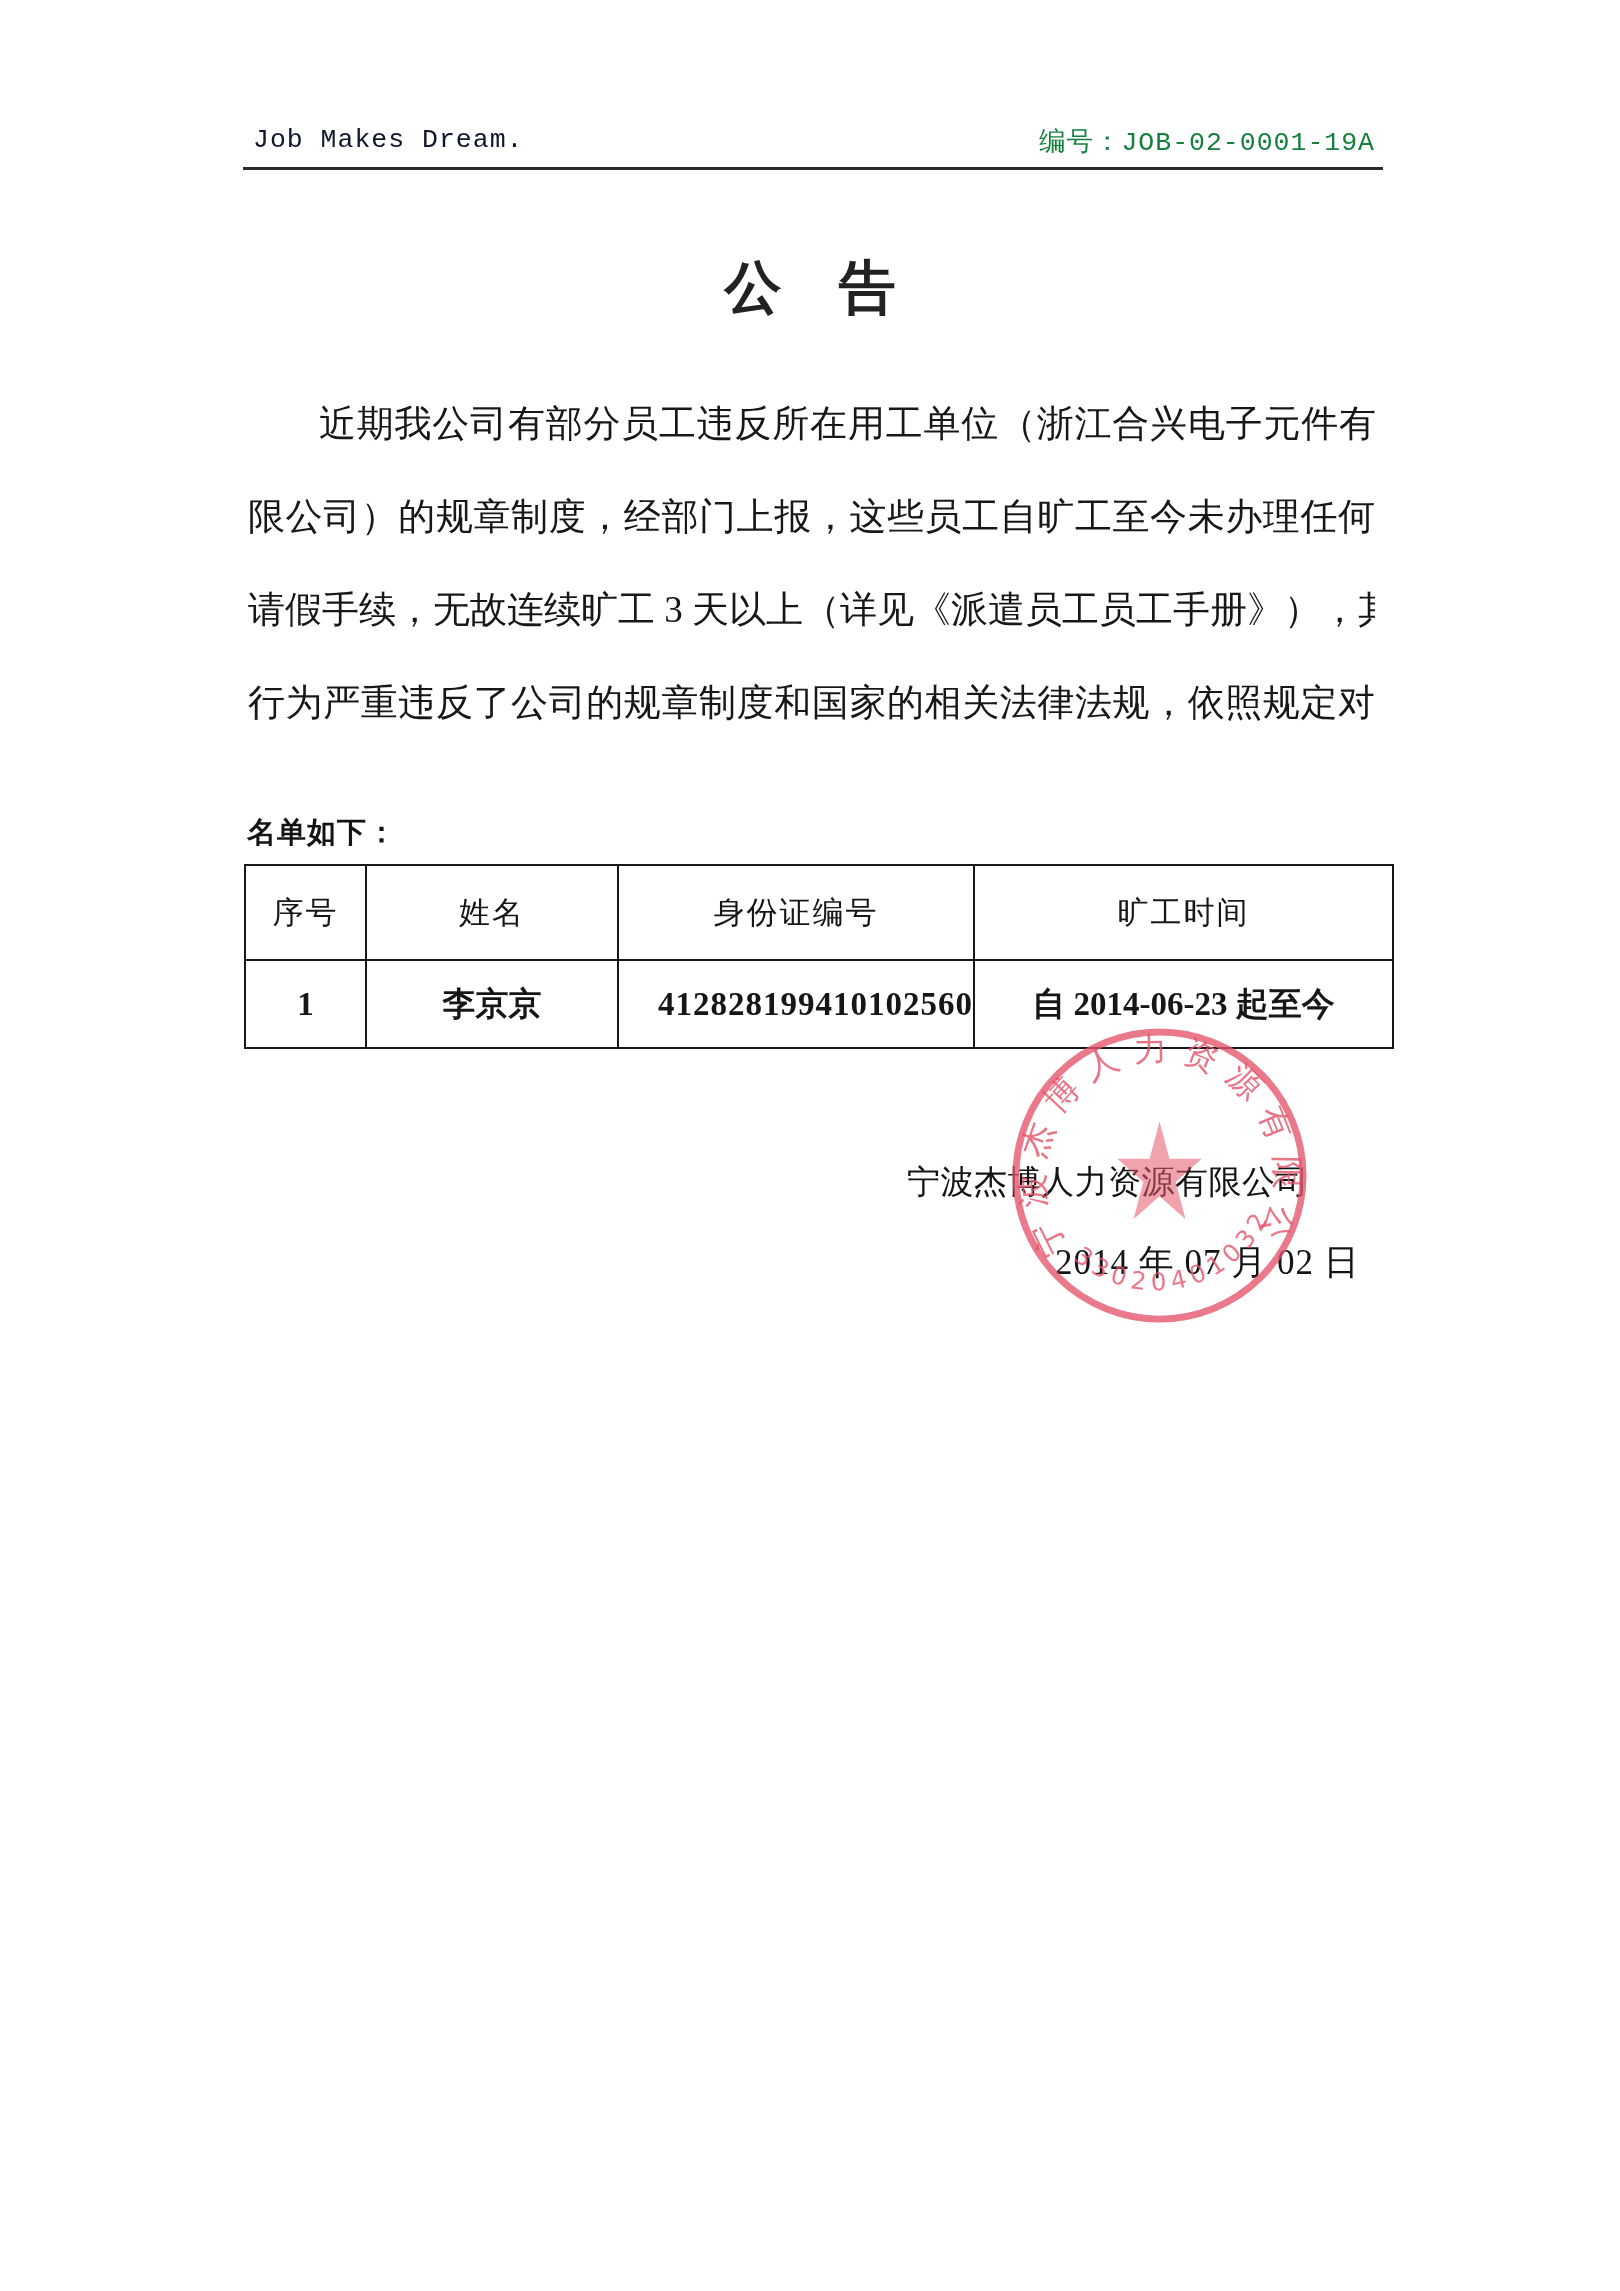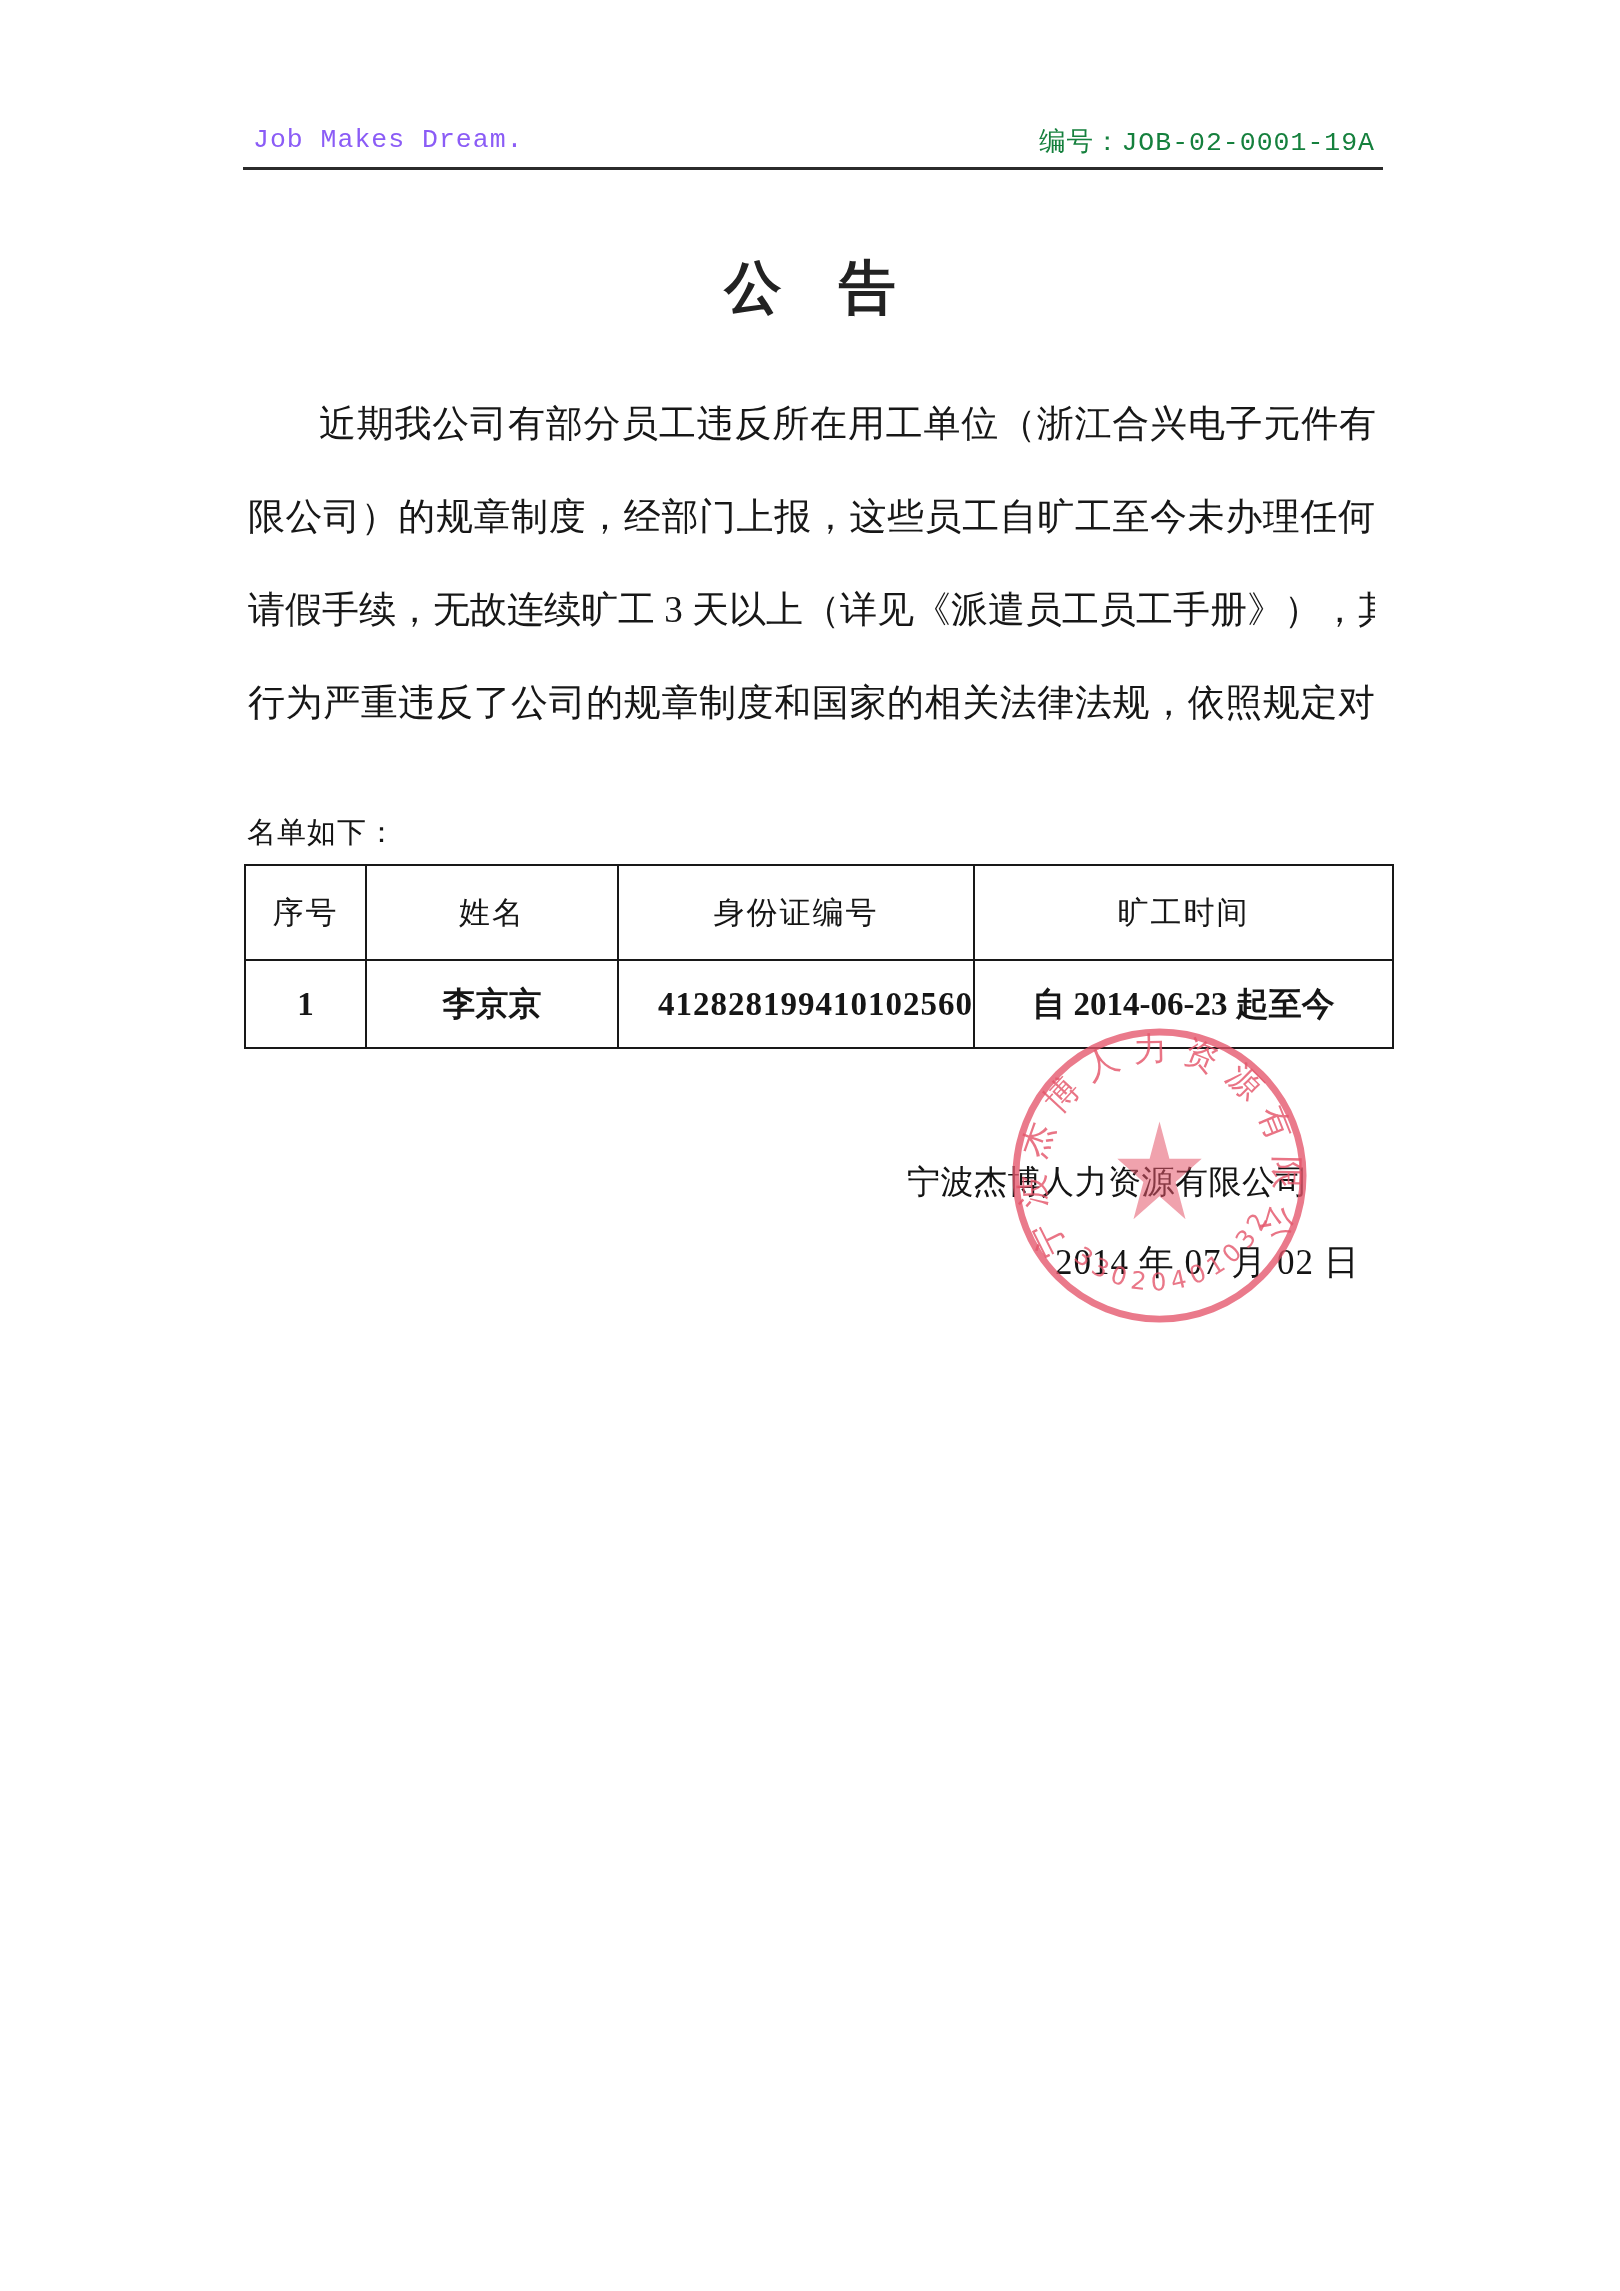--- a/index.html
+++ b/index.html
@@ -8,21 +8,21 @@
     width:1620px;height:2292px;
     background:#ffffff;
     overflow:hidden;
     font-family:"Liberation Serif","DejaVu Serif",serif;
     color:#1c1c1c;
   }
   
   .hdr-slogan{
     position:absolute;left:253px;top:125px;
     font-family:"Liberation Mono","DejaVu Sans Mono",monospace;
-    font-size:26.5px;color:#8b5cf6;letter-spacing:1px;white-space:nowrap;text-align:center;
+    font-size:26.5px;color:#0f172a;letter-spacing:1px;white-space:nowrap;text-align:center;
   }
   .hdr-docno{
     position:absolute;top:123px;right:245px;
     font-family:"Liberation Mono","DejaVu Sans Mono",monospace;
     font-size:26.5px;color:#15803d;letter-spacing:1px;white-space:nowrap;
   }
   .hdr-rule{
     position:absolute;left:243px;top:167px;width:1140px;height:2.9px;
     background:#2b2b2b;
   }
@@ -41,21 +41,21 @@
   .body-par .jline{
     line-height:93px;height:93px;white-space:nowrap;
     text-align:justify;text-align-last:justify;text-justify:inter-character;
     overflow:hidden;
   }
   .body-par .jline.first{padding-left:71px;width:1057px;}
   .body-par .plain{line-height:93px;height:93px;text-align:left;}
   
   .list-label{
     position:absolute;left:247px;top:815px;
-    font-size:29px;font-weight:normal;line-height:35px;letter-spacing:1px;color:#141414;
+    font-size:29px;font-weight:bold;line-height:35px;letter-spacing:1px;color:#141414;
   }
   
   .roster{
     position:absolute;left:244px;top:864px;width:1147px;
     border-collapse:collapse;table-layout:fixed;
   }
   .roster td,.roster th{
     border:2.9px solid #181818;text-align:center;vertical-align:middle;
     font-weight:normal;color:#161616;padding:0;
   }

